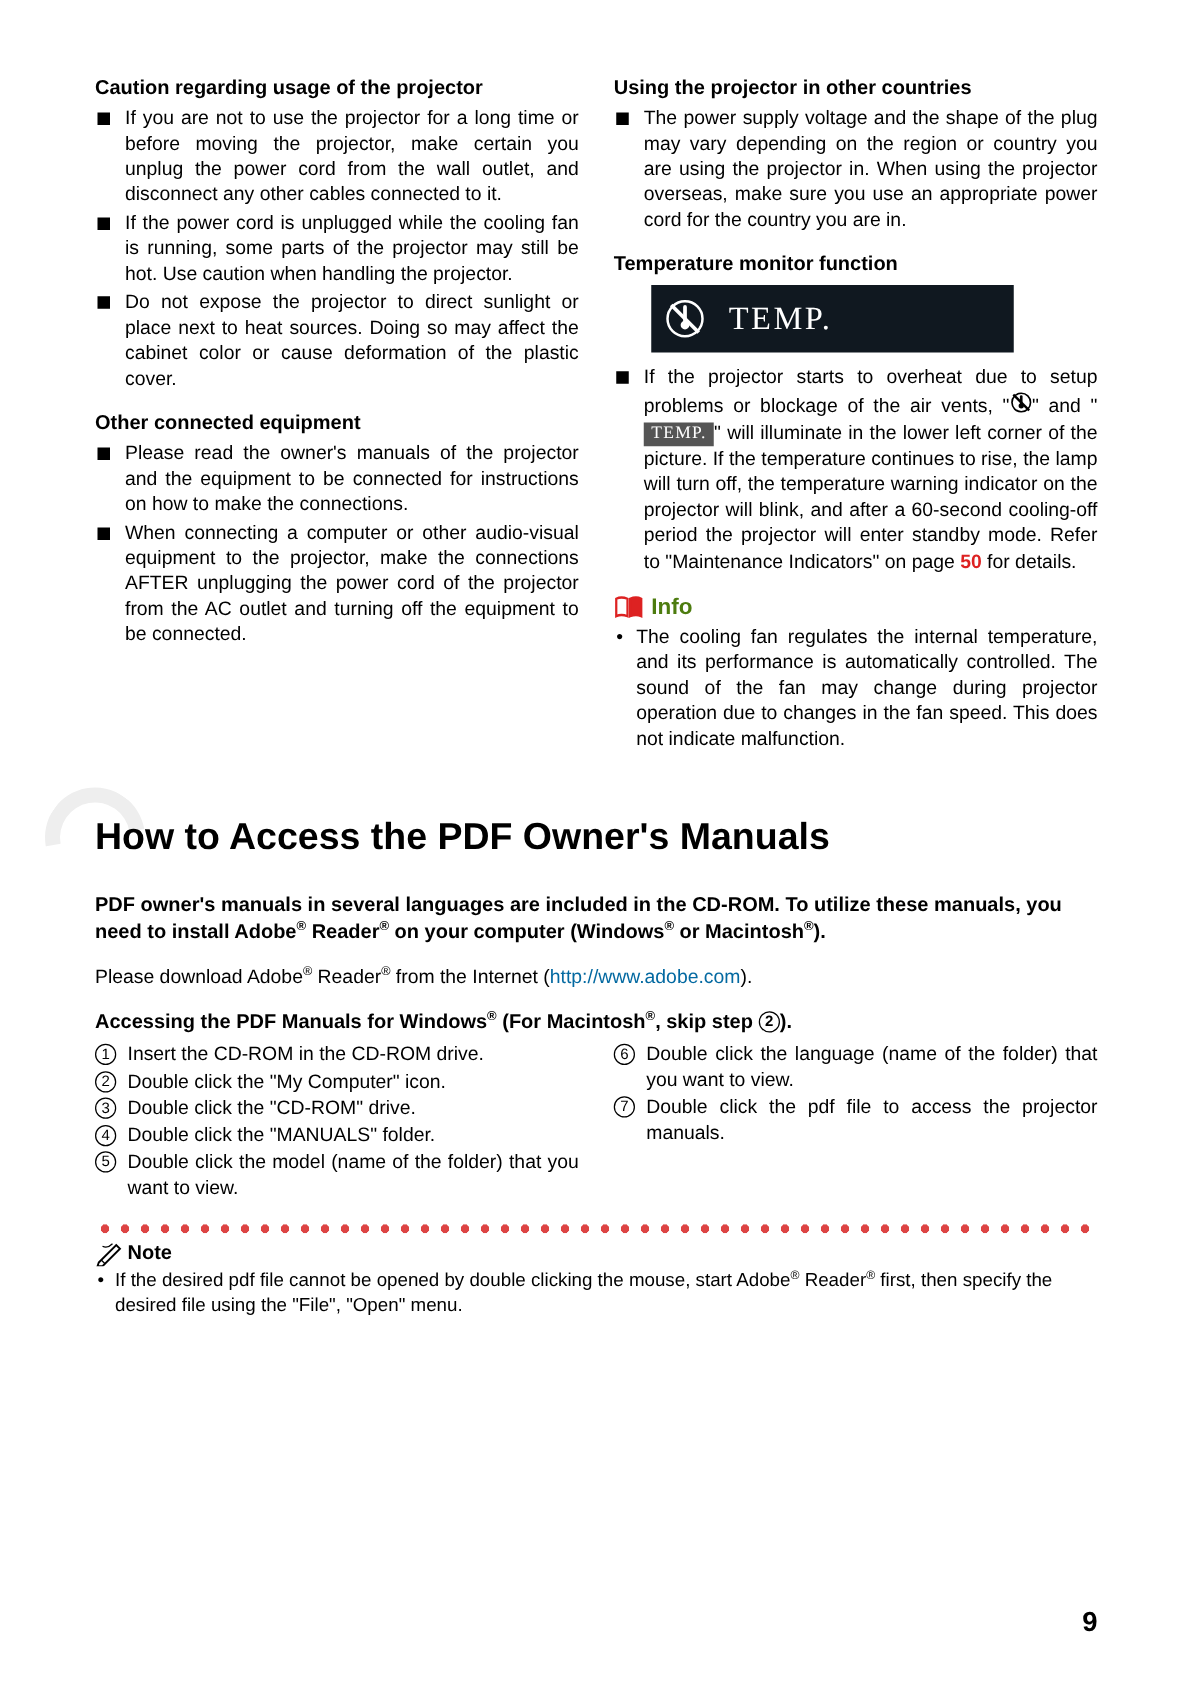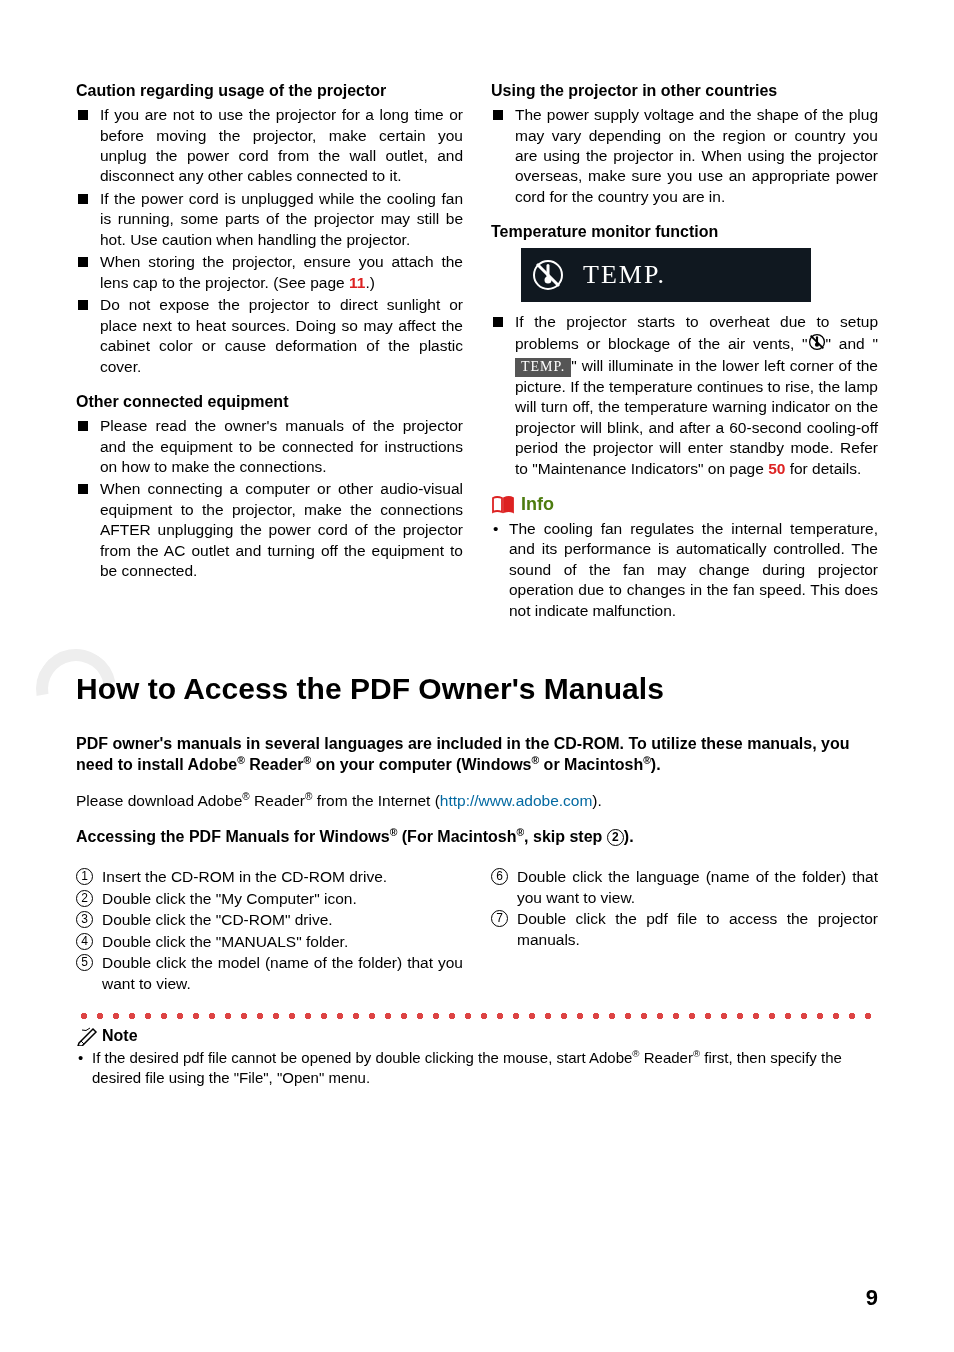--- a/index.html
+++ b/index.html
@@ -10,21 +10,20 @@
     background: #fff;
     color: #000;
     position: relative;
     padding: 60px 76px 40px 76px;
     font-size: 15.5px;
     line-height: 1.32;
   }
   .two-col {
     display: flex;
     gap: 28px;
-    margin-top: 20px;
   }
   .col { flex: 1; }
   h3.sub {
     font-weight: bold;
     font-size: 16px;
     margin-bottom: 4px;
   }
   ul.sq { list-style: none; padding-left: 0; margin-bottom: 14px; }
   ul.sq > li {
     position: relative;
@@ -194,23 +193,20 @@
 </style>
 </head>
 <body>
 
 <div class="two-col">
   <div class="col">
     <h3 class="sub">Caution regarding usage of the projector</h3>
     <ul class="sq">
       <li>If you are not to use the projector for a long time or before moving the projector, make certain you unplug the power cord from the wall outlet, and disconnect any other cables connected to it.</li>
       <li>If the power cord is unplugged while the cooling fan is running, some parts of the projector may still be hot. Use caution when handling the projector.</li>
-      <li>
-        <span>When storing the projector, ensure you attach the lens cap to the projector. (See page </span><span class="ref">11</span><span>.)</span>
-      </li>
       <li>Do not expose the projector to direct sunlight or place next to heat sources. Doing so may affect the cabinet color or cause deformation of the plastic cover.</li>
     </ul>
 
     <h3 class="sub">Other connected equipment</h3>
     <ul class="sq">
       <li>Please read the owner's manuals of the projector and the equipment to be connected for instructions on how to make the connections.</li>
       <li>When connecting a computer or other audio-visual equipment to the projector, make the connections AFTER unplugging the power cord of the projector from the AC outlet and turning off the equipment to be connected.</li>
     </ul>
   </div>
 

